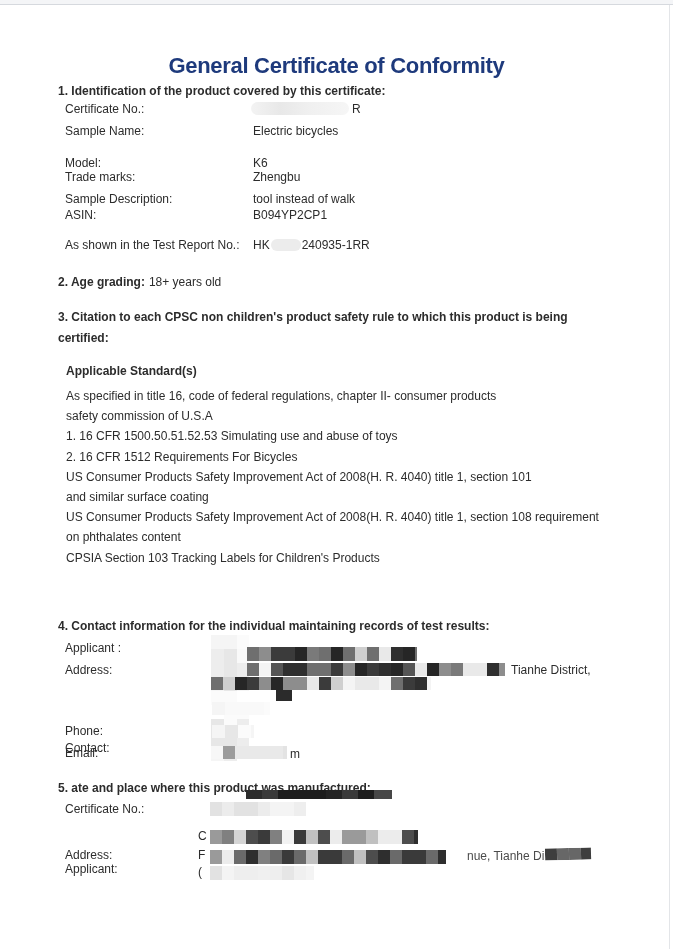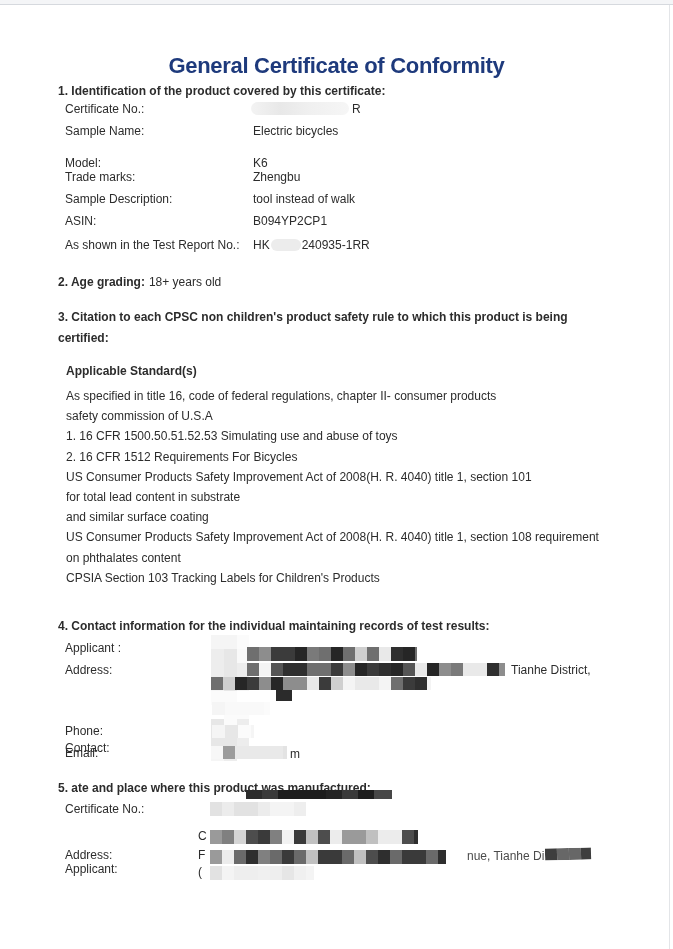--- a/index.html
+++ b/index.html
@@ -81,21 +81,21 @@
 </div>
 <div class="row" style="top:156px">
   <span class="lbl">Model:</span><span>K6</span>
 </div>
 <div class="row" style="top:170px">
   <span class="lbl">Trade marks:</span><span>Zhengbu</span>
 </div>
 <div class="row" style="top:192px">
   <span class="lbl">Sample Description:</span><span>tool instead of walk</span>
 </div>
-<div class="row" style="top:214px">
+<div class="row" style="top:208px">
   <span class="lbl">ASIN:</span><span>B094YP2CP1</span>
 </div>
 <div class="row" style="top:238px">
   <span class="lbl">As shown in the Test Report No.:</span><span><span>HK</span><span class="blur-inline"></span><span>240935-1RR</span></span>
 </div>
 
 <div class="sec" style="top:275px">
   <span>2.  Age grading:</span><span class="reg">18+ years old</span>
 </div>
 
@@ -103,21 +103,20 @@
 <div class="sec" style="top:331px">certified:</div>
 
 <div class="subhead">Applicable Standard(s)</div>
 
 <div class="para">
   <div>As specified in title 16, code of federal regulations, chapter II- consumer products</div>
   <div>safety commission of U.S.A</div>
   <div>1.  16 CFR 1500.50.51.52.53 Simulating use and abuse of toys</div>
   <div>2.  16 CFR 1512 Requirements For Bicycles</div>
   <div>US Consumer Products Safety Improvement Act of 2008(H. R. 4040) title 1, section 101</div>
-  <div>for total lead content in substrate</div>
   <div>and similar surface coating</div>
   <div>US Consumer Products Safety Improvement Act of 2008(H. R. 4040) title 1, section 108 requirement</div>
   <div>on phthalates content</div>
   <div>CPSIA Section 103 Tracking Labels for Children's Products</div>
 </div>
 
 <div class="sec" style="top:619px">4.  Contact information for the individual maintaining records of test results:</div>
 
 <div class="row" style="top:641px">
   <span class="lbl">Applicant :</span>

